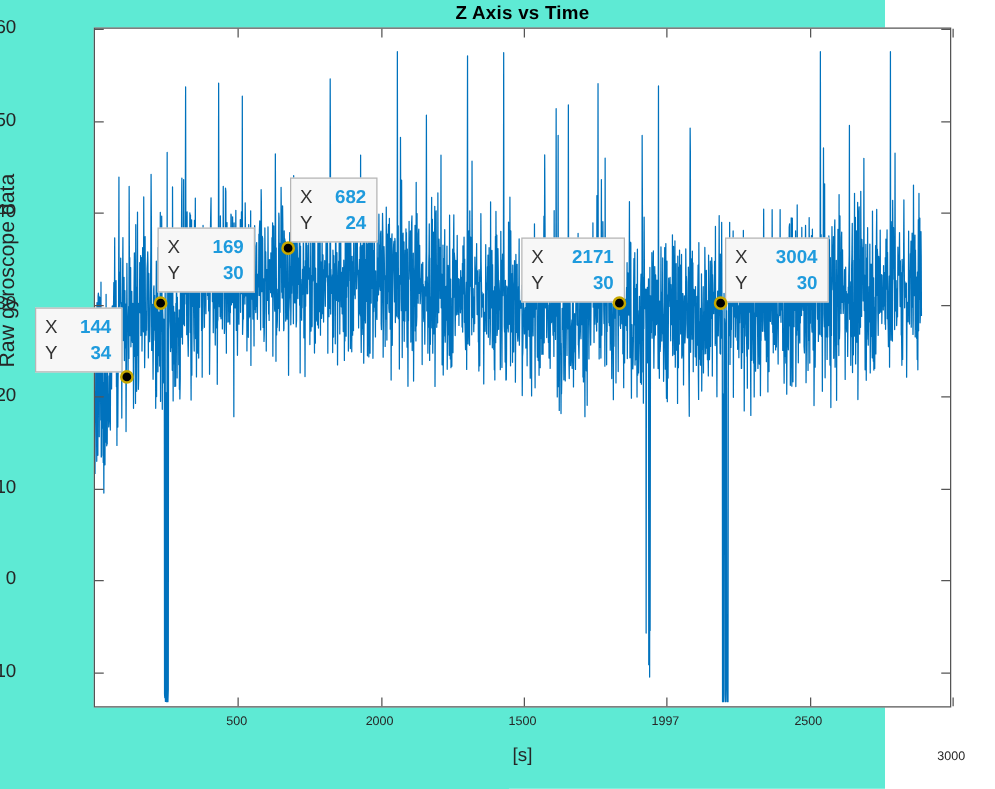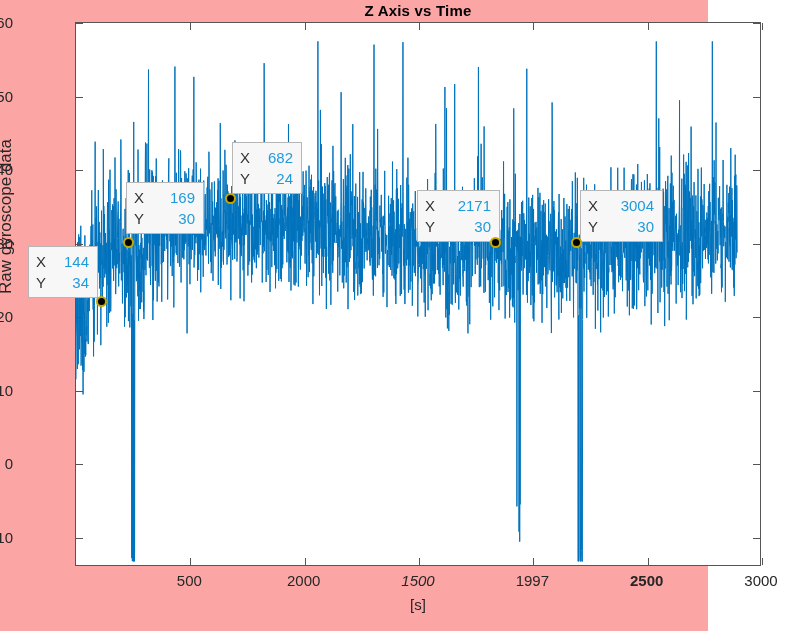--- a/index.html
+++ b/index.html
@@ -3,21 +3,21 @@
 <meta charset="utf-8">
 <style>
   html,body{margin:0;padding:0;}
   body{
     width:796px;height:631px;
     background:#ffffff;
     font-family:"Liberation Sans", sans-serif;
     overflow:hidden;
     position:relative;
   }
-  #figure{position:absolute;left:0;top:0;width:708px;height:631px;background:#fca5a5;}
+  #figure{position:absolute;left:0;top:0;width:708px;height:631px;background:#5eead4;}
 
   
   #title{
     position:absolute;left:75px;top:2px;width:686px;
     text-align:center;font-size:15px;font-weight:bold;color:#000;
     letter-spacing:.2px;
   }
 
   
   #axes{
@@ -33,21 +33,21 @@
   .ytick-top{position:absolute;right:0;width:7px;height:0;border-top:1.3px solid #555;}
   .xtick-top{position:absolute;top:0;height:7px;width:0;border-left:1.3px solid #555;}
 
   .ylabel-t{
     position:absolute;right:783px;white-space:nowrap;
     font-size:15px;color:#262626;transform:translateY(-50%);
     text-align:right;
   }
   .xlabel-t{
     position:absolute;top:572px;white-space:nowrap;
-    font-size:15px;color:#262626;transform:translateX(-50%);
+    font-size:10px;color:#262626;transform:translateX(-50%);
   }
 
   #ylabels-wrap,#xlabels-wrap{position:absolute;left:0;top:0;width:796px;height:631px;pointer-events:none;}
 
   
   #yaxis-title{
     position:absolute;
     left:-4px;top:294px;
     transform:rotate(-90deg);
     transform-origin:left top;
@@ -65,21 +65,21 @@
     border:1px solid #b6b6b6;
     box-sizing:border-box;
     padding:4px 8px 4px 7px;
     font-size:15px;
     line-height:21px;
     white-space:nowrap;
     box-shadow:0 0 0 0 rgba(0,0,0,0);
   }
   .dt-row{display:flex;justify-content:flex-start;align-items:baseline;}
   .dt-key{color:#333333;width:15px;flex:0 0 auto;}
-  .dt-val{color:#1f9bdd;font-weight:normal;flex:1 1 auto;text-align:right;padding-left:8px;}
+  .dt-val{color:#1f9bdd;font-weight:bold;flex:1 1 auto;text-align:right;padding-left:8px;}
   .dt-marker{
     position:absolute;width:11px;height:11px;border-radius:50%;
     background:#000;border:2px solid #c6a700;box-sizing:border-box;
   }
 </style>
 </head>
 <body>
 
 <div id="figure">
 
@@ -127,24 +127,24 @@
       <div class="ylabel-t" style="top: 389.568px;">10</div>
       <div class="ylabel-t" style="top: 316.054px;">20</div>
       <div class="ylabel-t" style="top: 242.541px;">30</div>
       <div class="ylabel-t" style="top: 169.027px;">40</div>
       <div class="ylabel-t" style="top: 95.5135px;">50</div>
       <div class="ylabel-t" style="top: 22px;">60</div>
     </div>
   <div id="xlabels-wrap">
       <div class="xlabel-t" style="left: 189.333px;">500</div>
       <div class="xlabel-t" style="left: 303.667px;">2000</div>
-      <div class="xlabel-t" style="left: 418px; font-style: italic;">1500</div>
+      <div class="xlabel-t" style="left: 418px;">1500</div>
       <div class="xlabel-t" style="left: 532.333px;">1997</div>
-      <div class="xlabel-t" style="left: 646.667px; font-weight: bold;">2500</div>
-      <div class="xlabel-t" style="left: 761px;">3000</div>
+      <div class="xlabel-t" style="left: 646.667px;">2500</div>
+      <div class="xlabel-t" style="left: 761px; margin-top: 28px;">3000</div>
     </div>
 
   <div id="yaxis-title">Raw gyroscope data</div>
   <div id="xaxis-title">[s]</div>
 
   <div id="datatips-layer">
       <div class="datatip" style="left: 28px; top: 246px; width: 70px; height: 52px;">
         <div class="dt-row">
           <span class="dt-key">X</span>
           <span class="dt-val">144</span>

